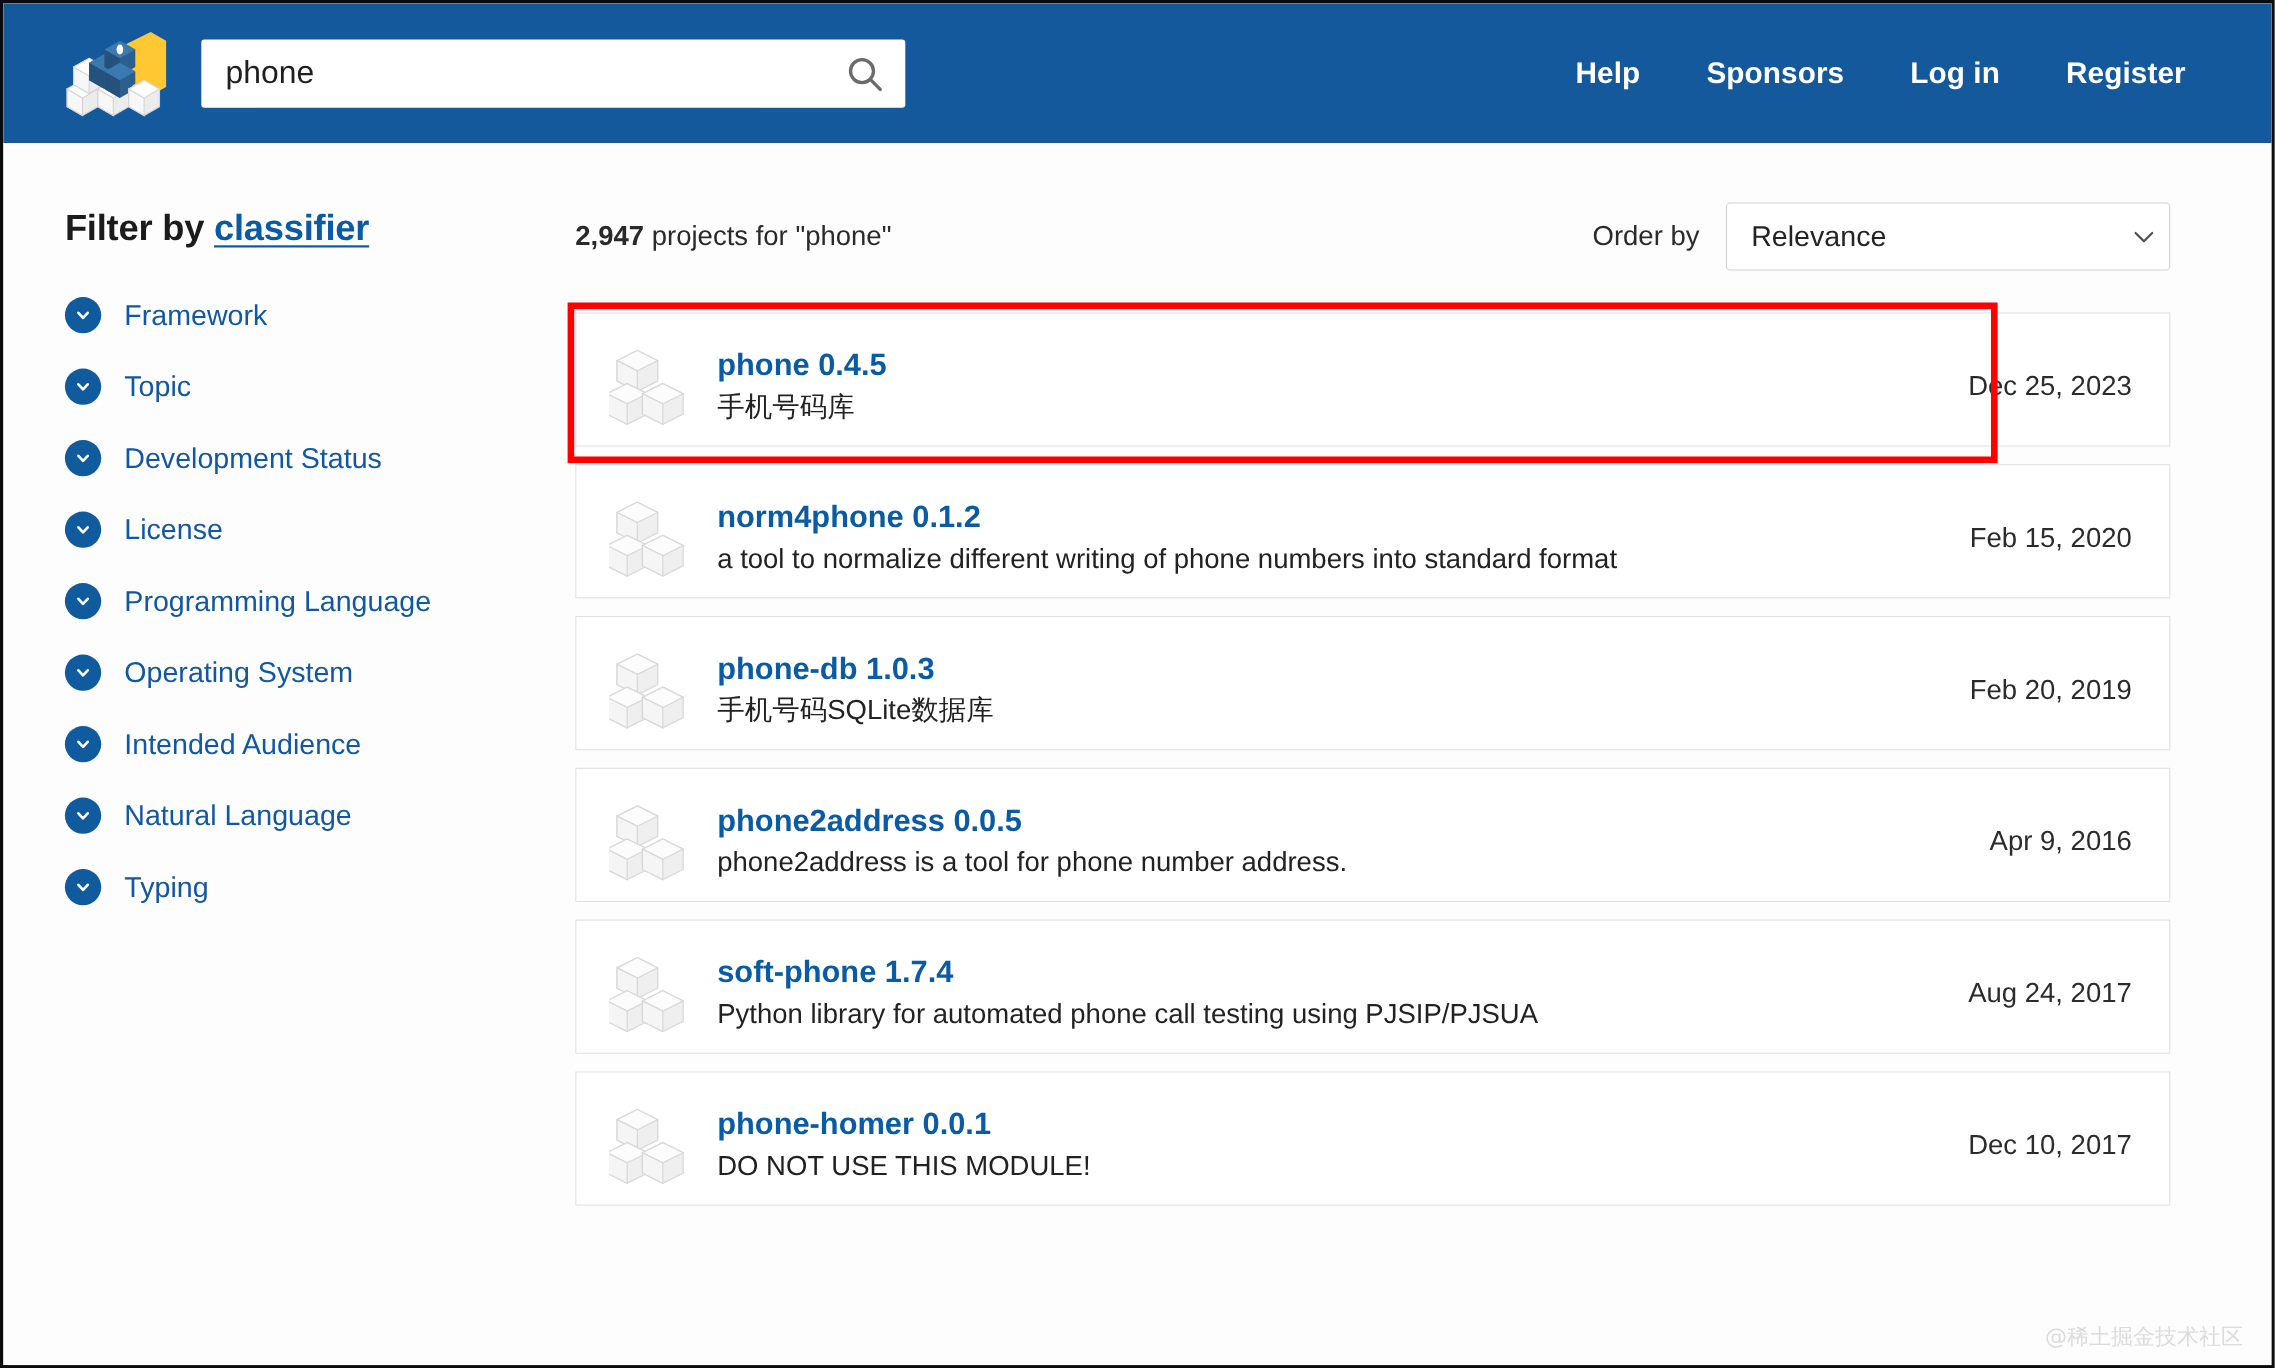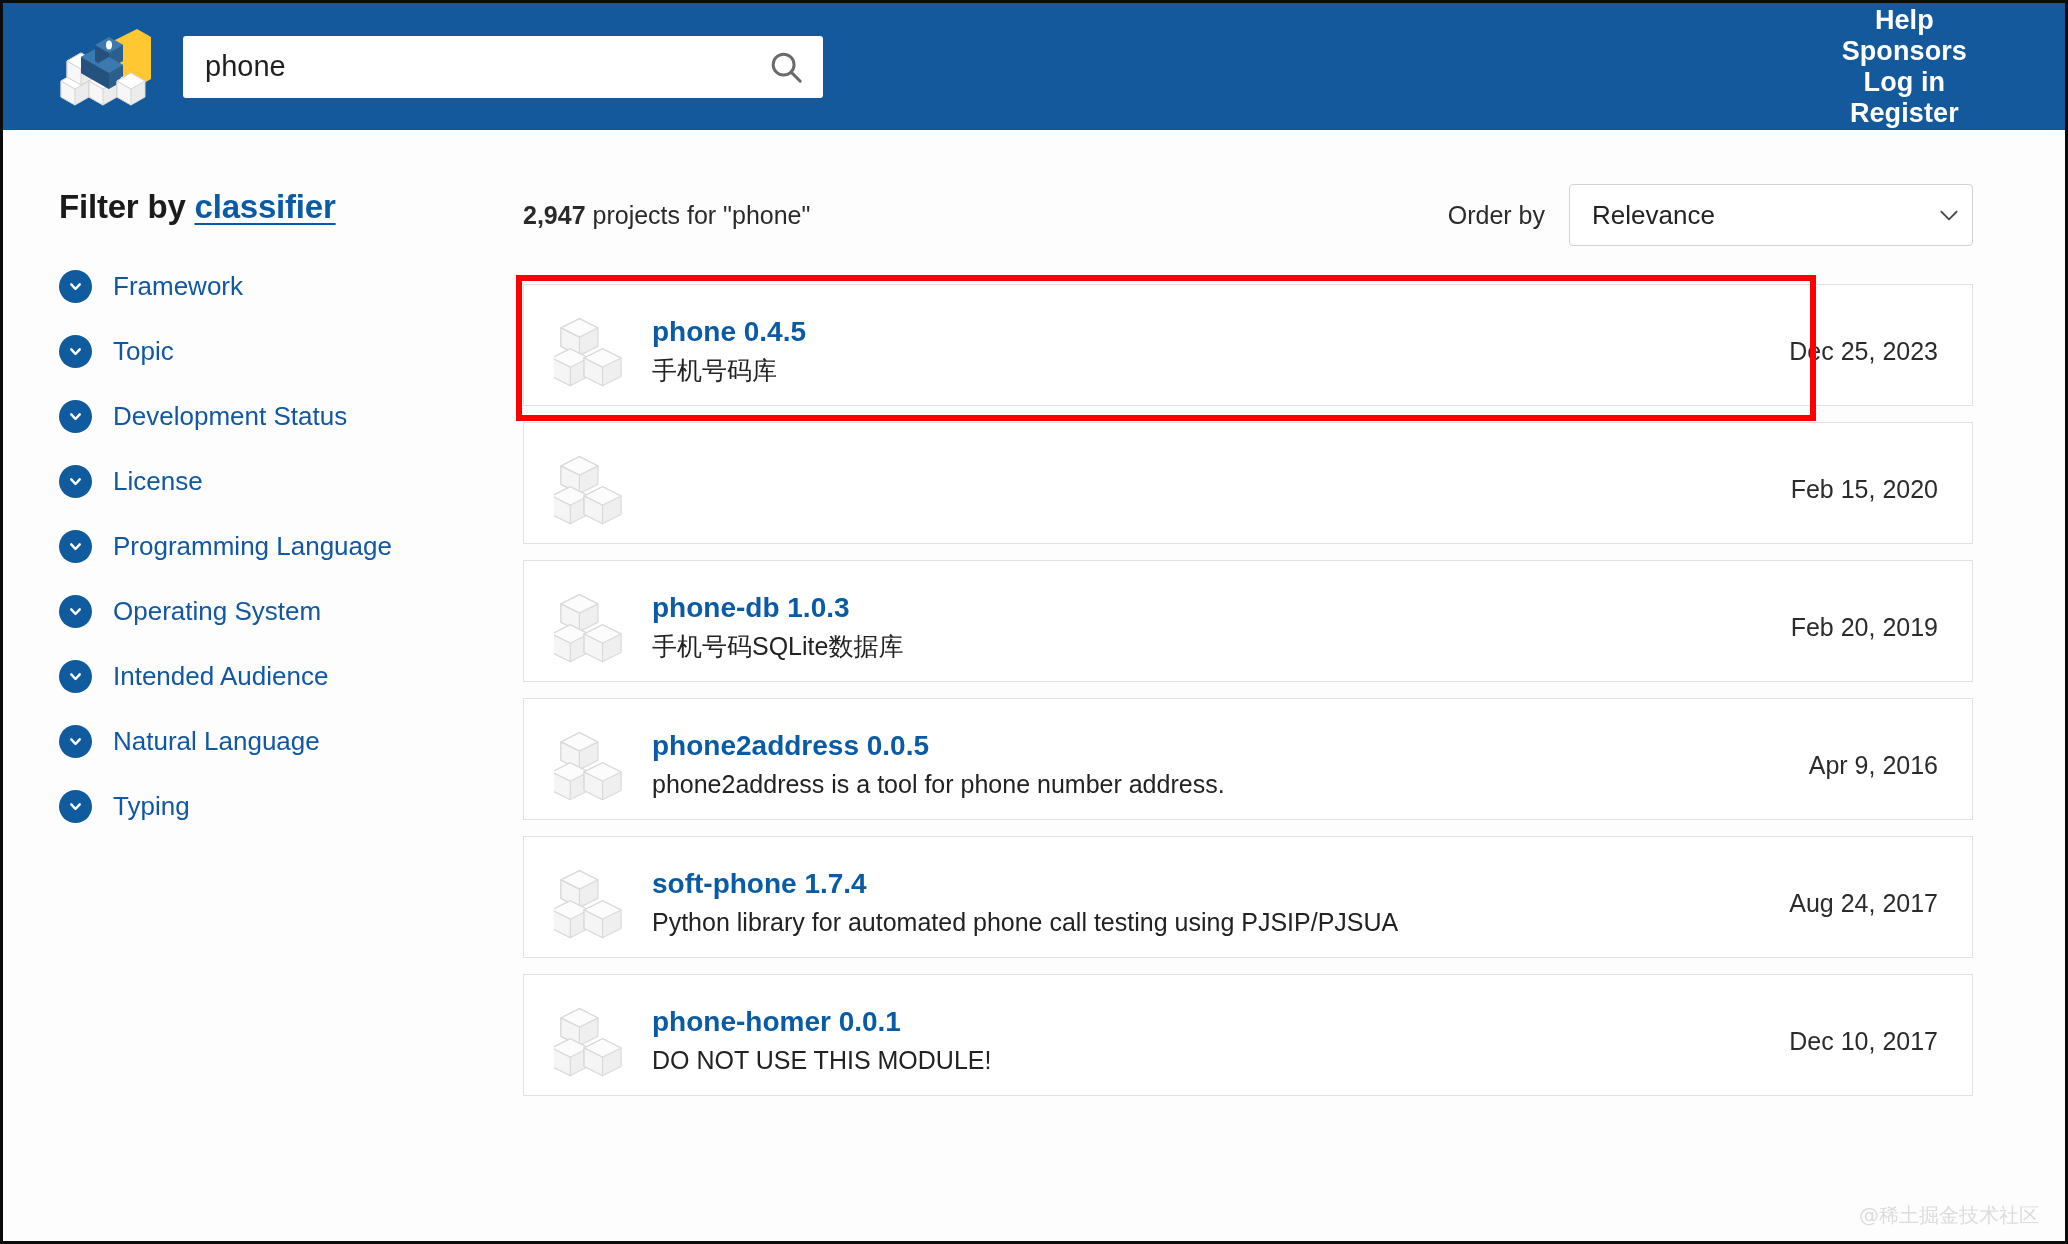--- a/index.html
+++ b/index.html
@@ -77,22 +77,21 @@
     display: flex;
     align-items: center;
     justify-content: center;
   }
 
   .nav {
     margin-left: auto;
     display: flex;
     align-items: center;
     gap: 0px;
-    padding-right: 68px;
-    flex-direction: column;
+    padding-right: 48px;
   }
 
   .nav a {
     color: #ffffff;
     text-decoration: none;
     font-size: 27px;
     font-weight: 600;
     padding: 0 30px;
     white-space: nowrap;
     letter-spacing: .1px;
@@ -475,20 +474,24 @@
             <polygon points="22,4 38,12 38,28 22,36 6,28 6,12" fill="#efefef" stroke="#d9d9d9" stroke-width="1"></polygon>
             <polygon points="22,4 38,12 22,20 6,12" fill="#fcfcfc" stroke="#d9d9d9" stroke-width="1"></polygon>
             <polygon points="6,12 22,20 22,36 6,28" fill="#f5f5f5" stroke="#d9d9d9" stroke-width="1"></polygon>
             <polygon points="14,30 30,38 30,54 14,62 -2,54 -2,38" fill="#efefef" stroke="#d9d9d9" stroke-width="1"></polygon>
             <polygon points="14,30 30,38 14,46 -2,38" fill="#fcfcfc" stroke="#d9d9d9" stroke-width="1"></polygon>
             <polygon points="-2,38 14,46 14,62 -2,54" fill="#f5f5f5" stroke="#d9d9d9" stroke-width="1"></polygon>
             <polygon points="42,30 58,38 58,54 42,62 26,54 26,38" fill="#efefef" stroke="#d9d9d9" stroke-width="1"></polygon>
             <polygon points="42,30 58,38 42,46 26,38" fill="#fcfcfc" stroke="#d9d9d9" stroke-width="1"></polygon>
             <polygon points="26,38 42,46 42,62 26,54" fill="#f5f5f5" stroke="#d9d9d9" stroke-width="1"></polygon>
           </svg>
+          <span class="card-text">
+            <span class="card-name">norm4phone 0.1.2</span>
+            <span class="card-desc">a tool to normalize different writing of phone numbers into standard format</span>
+          </span>
           <span class="card-date">Feb 15, 2020</span>
         </a>
 
         <a class="card" href="#" style="text-decoration:none">
           <svg class="card-icon" viewBox="0 0 64 64">
             <polygon points="22,4 38,12 38,28 22,36 6,28 6,12" fill="#efefef" stroke="#d9d9d9" stroke-width="1"></polygon>
             <polygon points="22,4 38,12 22,20 6,12" fill="#fcfcfc" stroke="#d9d9d9" stroke-width="1"></polygon>
             <polygon points="6,12 22,20 22,36 6,28" fill="#f5f5f5" stroke="#d9d9d9" stroke-width="1"></polygon>
             <polygon points="14,30 30,38 30,54 14,62 -2,54 -2,38" fill="#efefef" stroke="#d9d9d9" stroke-width="1"></polygon>
             <polygon points="14,30 30,38 14,46 -2,38" fill="#fcfcfc" stroke="#d9d9d9" stroke-width="1"></polygon>

